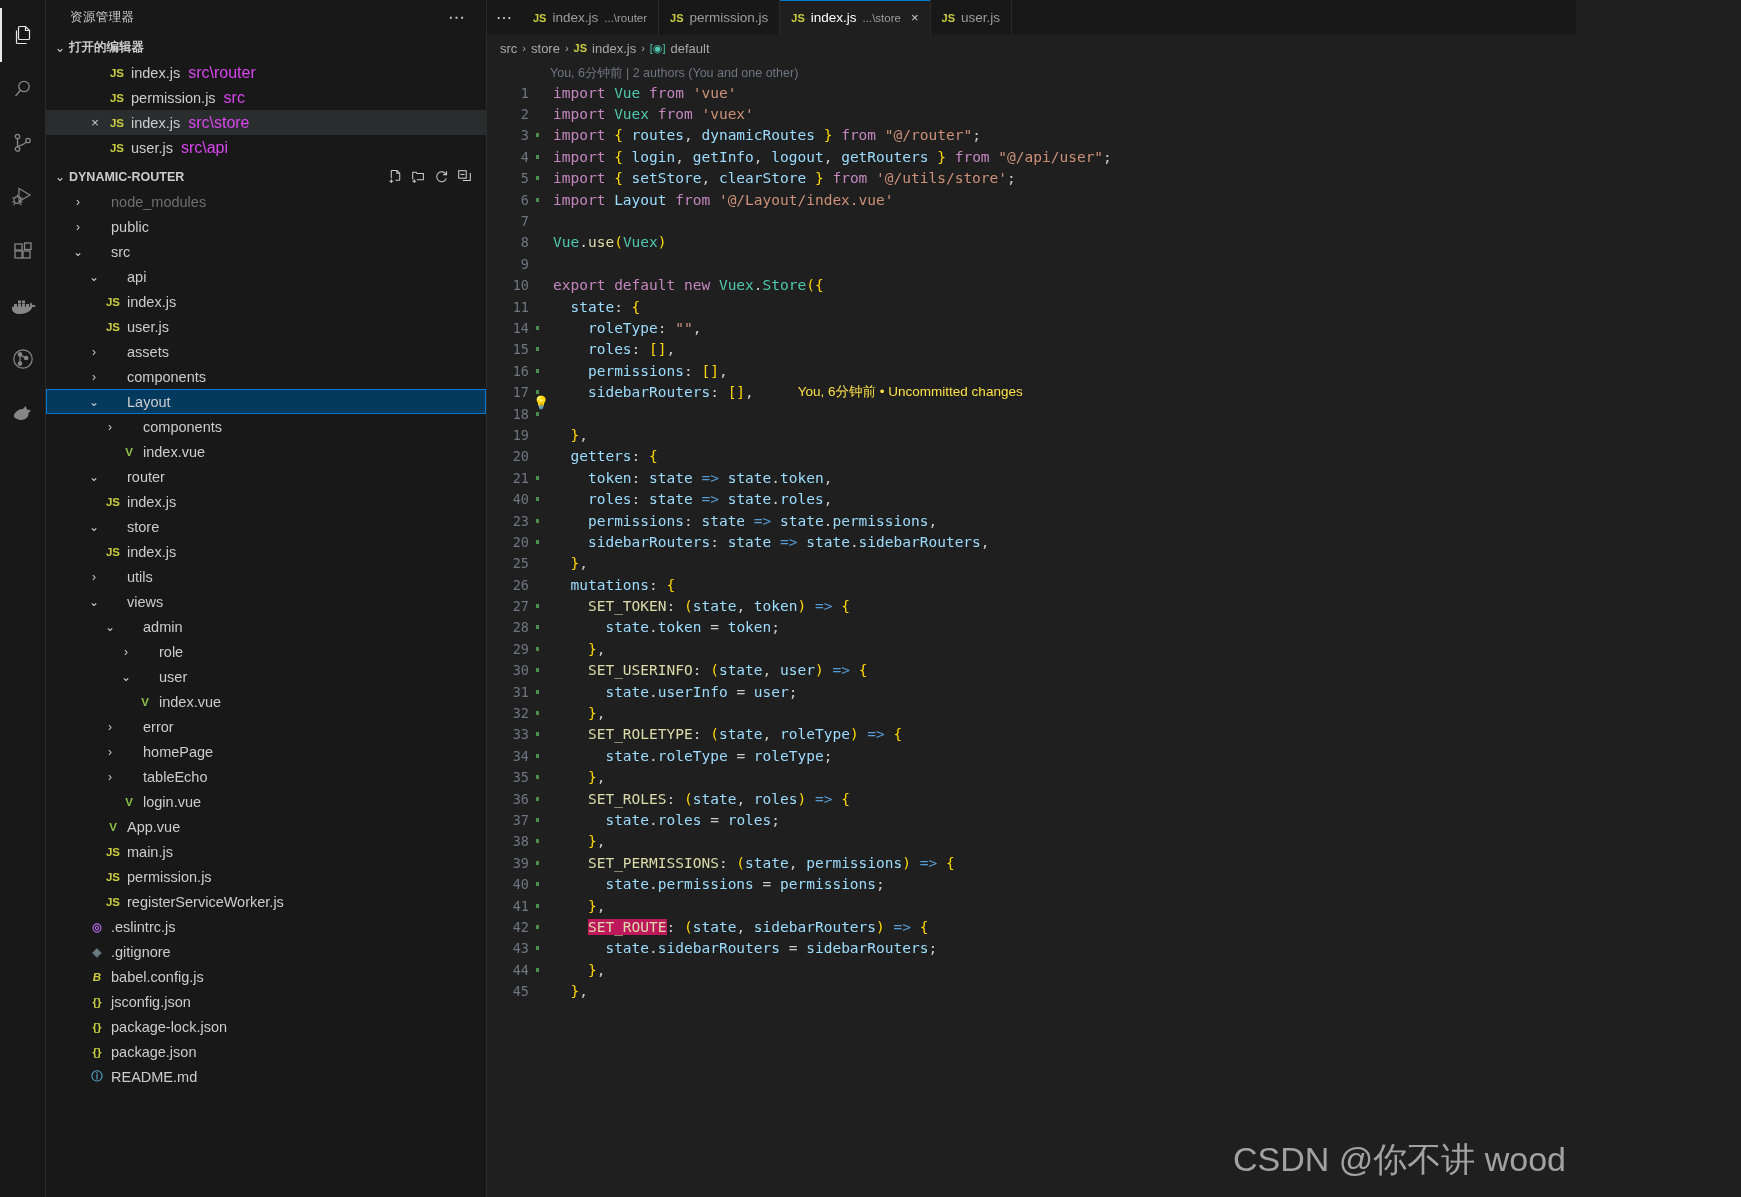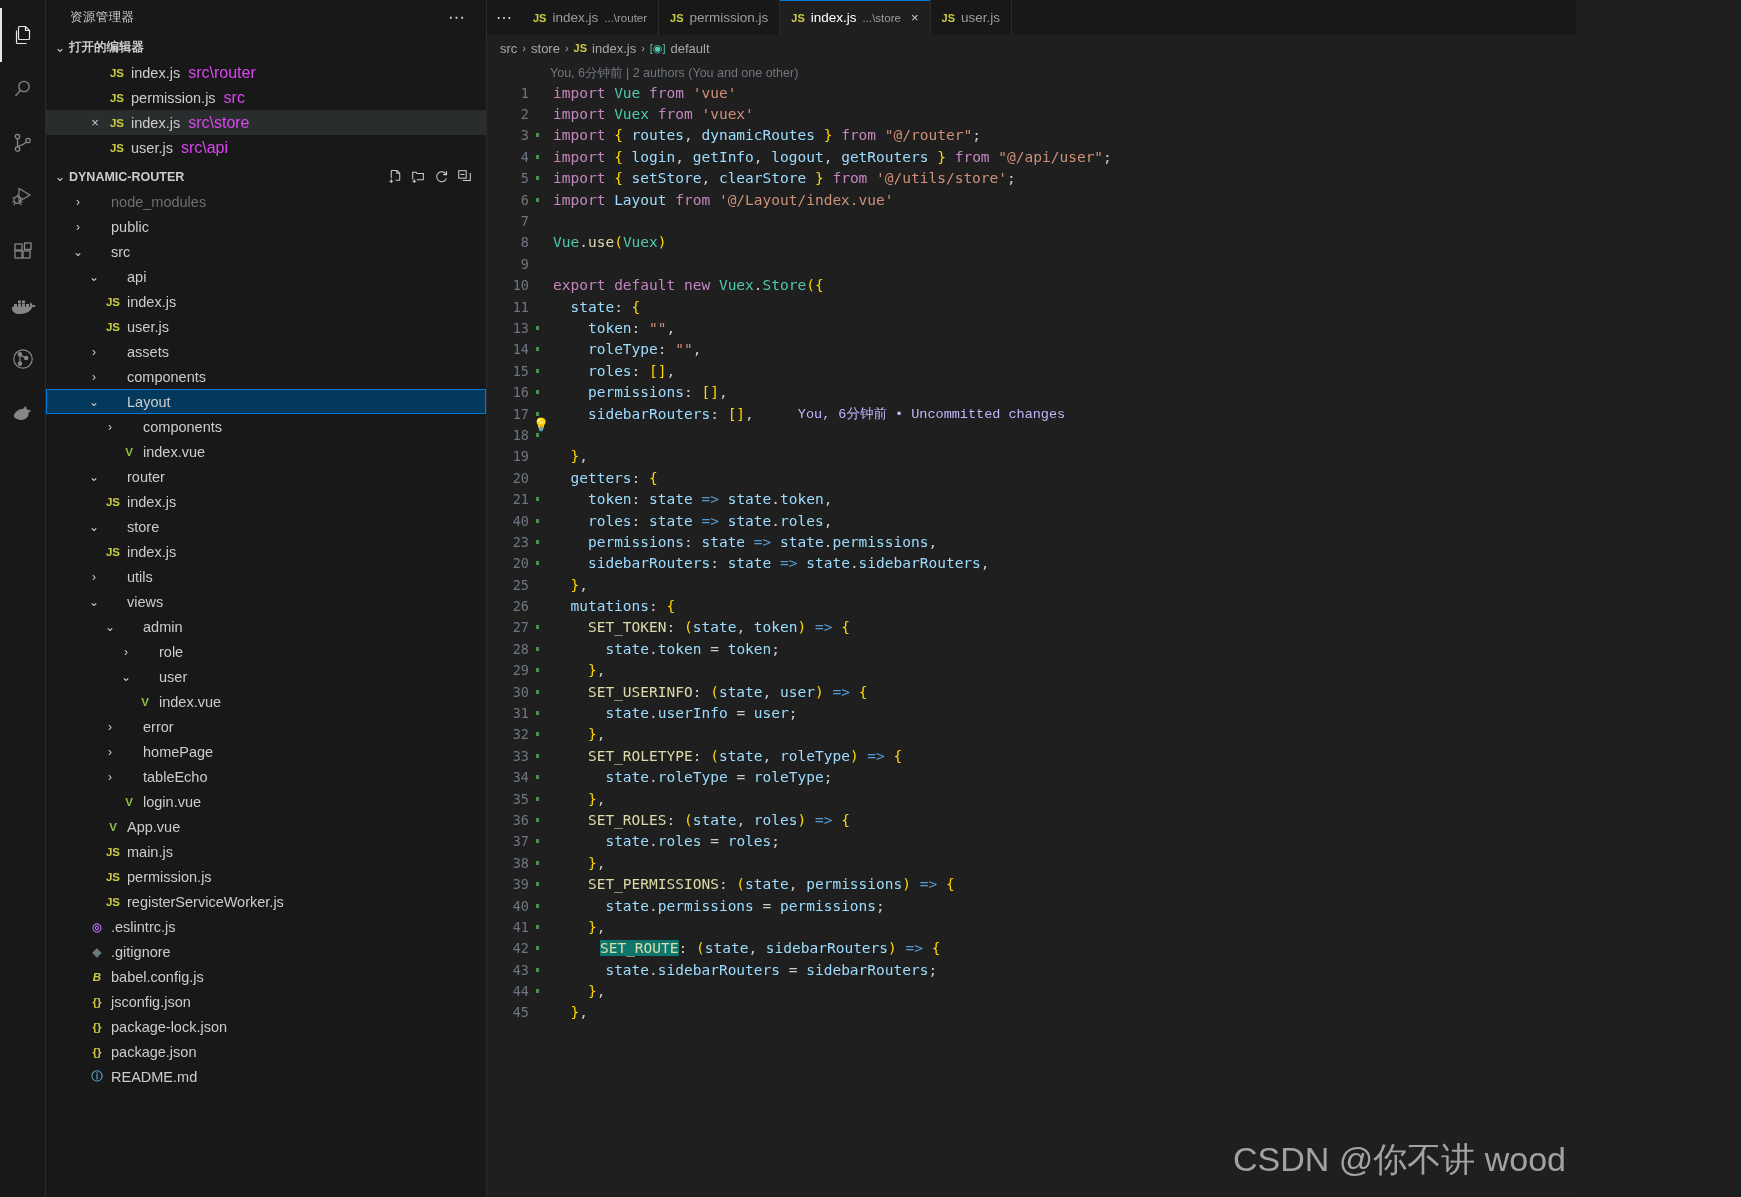--- a/index.html
+++ b/index.html
@@ -151,24 +151,24 @@
 
   
   .t-kw   { color: #c586c0; }
   .t-var  { color: #9cdcfe; }
   .t-str  { color: #ce9178; }
   .t-fn   { color: #dcdcaa; }
   .t-cls  { color: #4ec9b0; }
   .t-plain{ color: #cccccc; }
   .t-y    { color: #ffd700; }
   .t-op   { color: #569cd6; }
-  .sel    { background: #0f766e; margin-left: 12px; }
+  .sel    { background: #be185d; }
 
   .inline-blame {
-    color: #c4b5fd; font-family: Liberation Mono, monospace; font-size: 13.5px;
+    color: #fde047; font-family: Liberation Sans, sans-serif; font-size: 13.5px;
     white-space: pre;
   }
 
   .watermark {
     position: absolute; right: 10px; bottom: 14px;
     font-size: 34px; color: #b9b9b9; opacity: .85;
     font-family: "Liberation Sans", sans-serif; white-space: nowrap;
     pointer-events: none;
   }
 </style>
@@ -611,27 +611,20 @@
               <span class="ln">10</span>
               <span class="gutter-gap"></span>
               <span class="code-text"><span class="t-kw">export</span><span class="t-plain"> </span><span class="t-kw">default</span><span class="t-plain"> </span><span class="t-kw">new</span><span class="t-plain"> </span><span class="t-cls">Vuex</span><span class="t-plain">.</span><span class="t-cls">Store</span><span class="t-y">(</span><span class="t-y">{</span></span>
             </div>
             <div class="code-line">
               <span class="ln">11</span>
               <span class="gutter-gap"></span>
               <span class="code-text"><span class="t-plain"> </span><span class="t-plain"> </span><span class="t-var">state</span><span class="t-plain">:</span><span class="t-plain"> </span><span class="t-y">{</span></span>
             </div>
             <div class="code-line">
-              <span class="ln">13</span>
-              <span class="gutter-gap">
-                <span class="dirty"></span>
-              </span>
-              <span class="code-text"><span class="t-plain"> </span><span class="t-plain"> </span><span class="t-plain"> </span><span class="t-plain"> </span><span class="t-var">token</span><span class="t-plain">:</span><span class="t-plain"> </span><span class="t-str">""</span><span class="t-plain">,</span></span>
-            </div>
-            <div class="code-line">
               <span class="ln">14</span>
               <span class="gutter-gap">
                 <span class="dirty"></span>
               </span>
               <span class="code-text"><span class="t-plain"> </span><span class="t-plain"> </span><span class="t-plain"> </span><span class="t-plain"> </span><span class="t-var">roleType</span><span class="t-plain">:</span><span class="t-plain"> </span><span class="t-str">""</span><span class="t-plain">,</span></span>
             </div>
             <div class="code-line">
               <span class="ln">15</span>
               <span class="gutter-gap">
                 <span class="dirty"></span>

